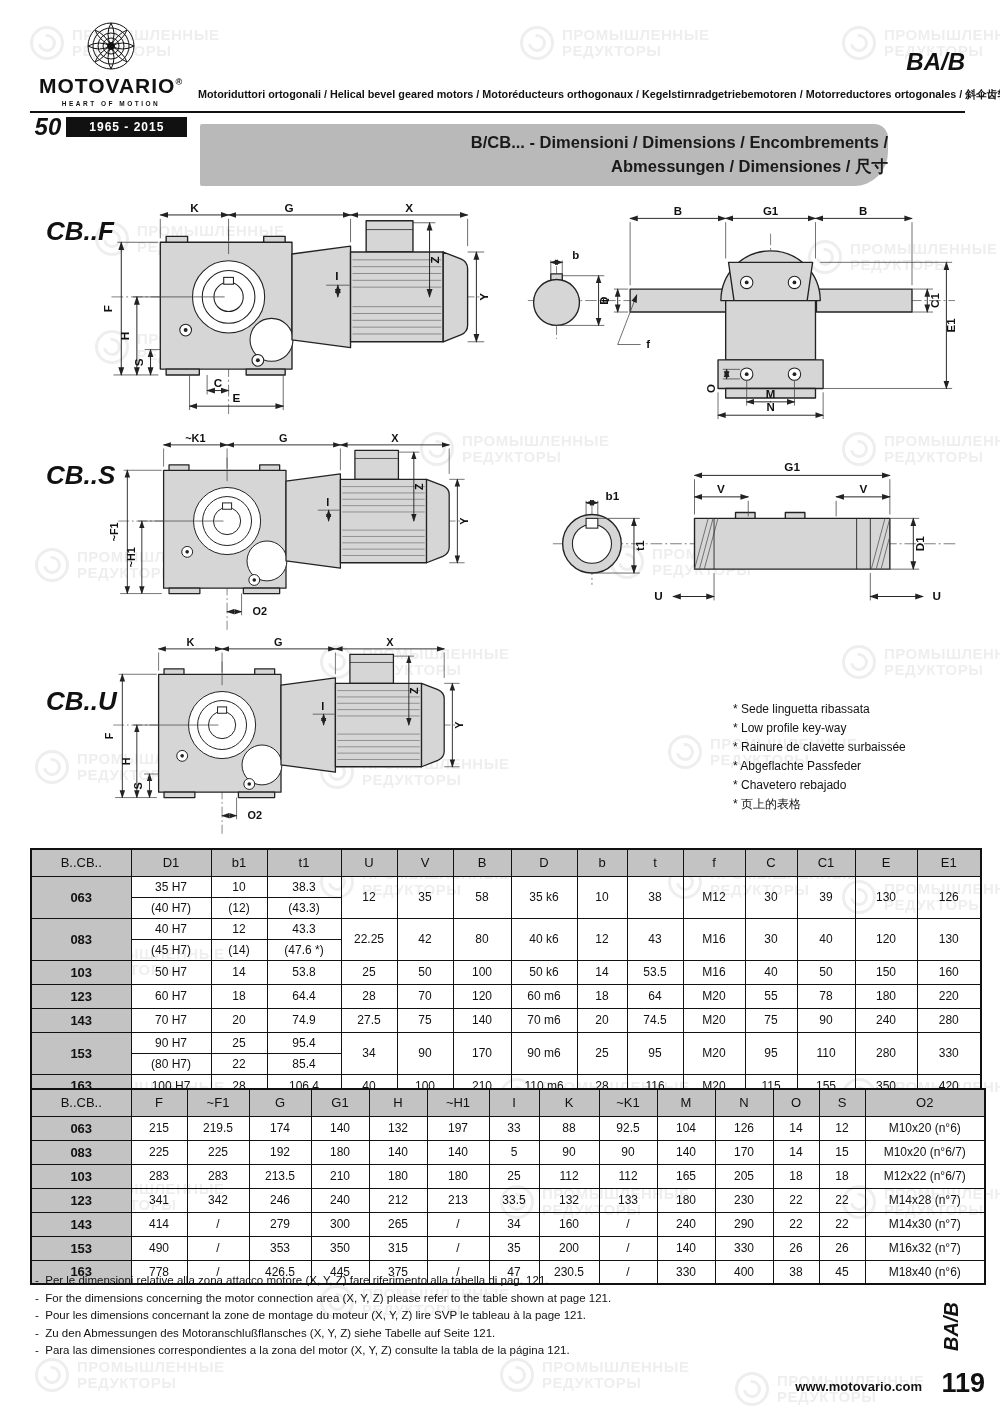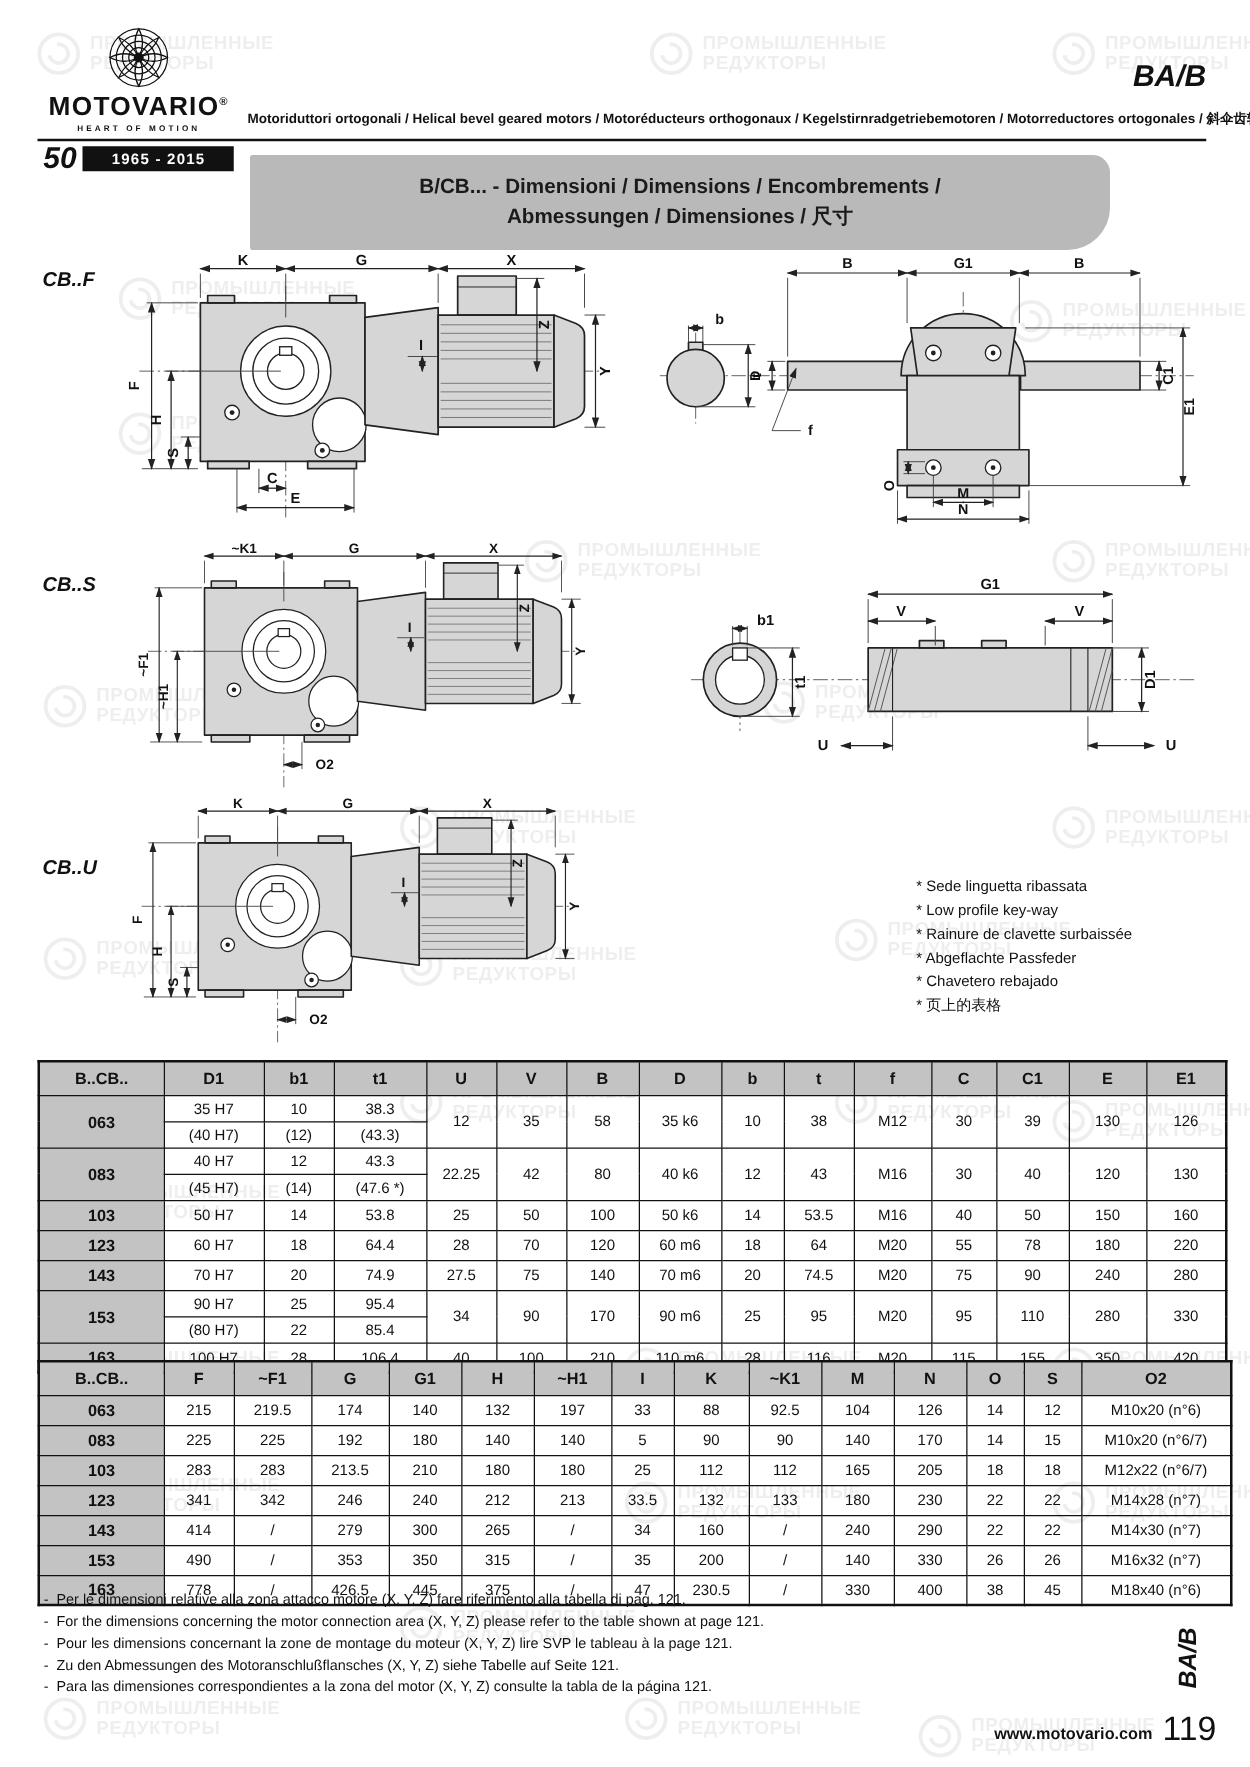--- a/index.html
+++ b/index.html
@@ -21,54 +21,54 @@
   .brand sup { font-size:9px; }
   .tagline { font-size:6.5px; font-weight:bold; letter-spacing:2.5px; margin-top:2px; }
   .anniv { display:flex; align-items:center; justify-content:center; gap:5px; margin-top:6px; }
   .anniv-num { font-size:24px; font-weight:bold; font-style:italic; }
   .anniv-years { background:#111; color:#fff; font-size:12px; font-weight:bold; padding:3px 23px; letter-spacing:1px; }
   .doc-code { right:35px; top:48px; font-size:24px; font-weight:bold; font-style:italic; }
   .subtitle { left:198px; top:88px; width:775px; font-size:10.8px; font-weight:bold; white-space:nowrap; }
   .hrule { left:30px; top:111px; width:935px; height:2px; background:#111; }
 
   
-  .banner { left:200px; top:124px; width:688px; height:76px; background:#b9b9b9;
+  .banner { left:200px; top:124px; width:688px; height:62px; background:#b9b9b9;
             border-radius:2px 14px 34px 2px; display:flex; flex-direction:column;
-            align-items:center; justify-content:center; }
+            align-items:flex-end; justify-content:center; }
   .banner div { font-size:16.5px; font-weight:bold; color:#1a1a1a; line-height:1.45; }
 
-  .section-title { font-size:16px; font-weight:bold; font-style:italic; }
+  .section-title { font-size:26px; font-weight:bold; font-style:italic;margin-left:12px; }
 
   
   .body  { fill:#d6d6d6; stroke:#222; stroke-width:1.4; stroke-linejoin:round; }
   .wht   { fill:#fff; stroke:#222; stroke-width:1.1; }
   .fin   { stroke:#777; stroke-width:.8; fill:none; }
   .hatch { stroke:#555; stroke-width:.8; fill:none; }
   .cl    { stroke:#444; stroke-width:.7; stroke-dasharray:12 3 2 3; fill:none; }
   .ext   { stroke:#444; stroke-width:.8; fill:none; }
   .dim   { stroke:#222; stroke-width:1; fill:none; }
   .dl    { font-size:12px; font-weight:bold; fill:#111; text-anchor:middle;
            font-family:"Liberation Sans", sans-serif; }
 
   
   .note-list div { font-size:12px; line-height:19px; white-space:nowrap; }
   .fn { font-size:11.5px; line-height:17.5px; }
   .fn div { white-space:nowrap; }
 
   
   table { border-collapse:collapse; table-layout:fixed; width:935px; border:2px solid #111; }
   th, td { border:1px solid #111; text-align:center; padding:0 2px; font-size:12px; background:transparent; }
-  thead th { background:#c3c3c3; font-weight:bold; font-size:13px; height:27px; }
+  thead th { background:#c3c3c3; font-weight:normal; font-size:13px; height:27px; }
   td.model { background:#c3c3c3; font-weight:bold; font-size:13px; }
   tr.hs td { height:21px; }
   tr.h1 td { height:24px; }
 
   
   .website { right:78px; top:1379px; font-size:13px; font-weight:bold; }
-  .pagenum { right:27px; top:1368px; font-size:27px; font-weight:normal; }
+  .pagenum { right:15px; top:1368px; font-size:27px; font-weight:bold; }
   .side-code { left:940px; top:1302px; writing-mode:vertical-rl; transform:rotate(180deg);
                font-size:20px; font-weight:bold; font-style:italic; }
 </style>
 </head>
 <body>
 
 <div class="page">
 
   <svg width="0" height="0" style="position:absolute" aria-hidden="true">
     <defs>

